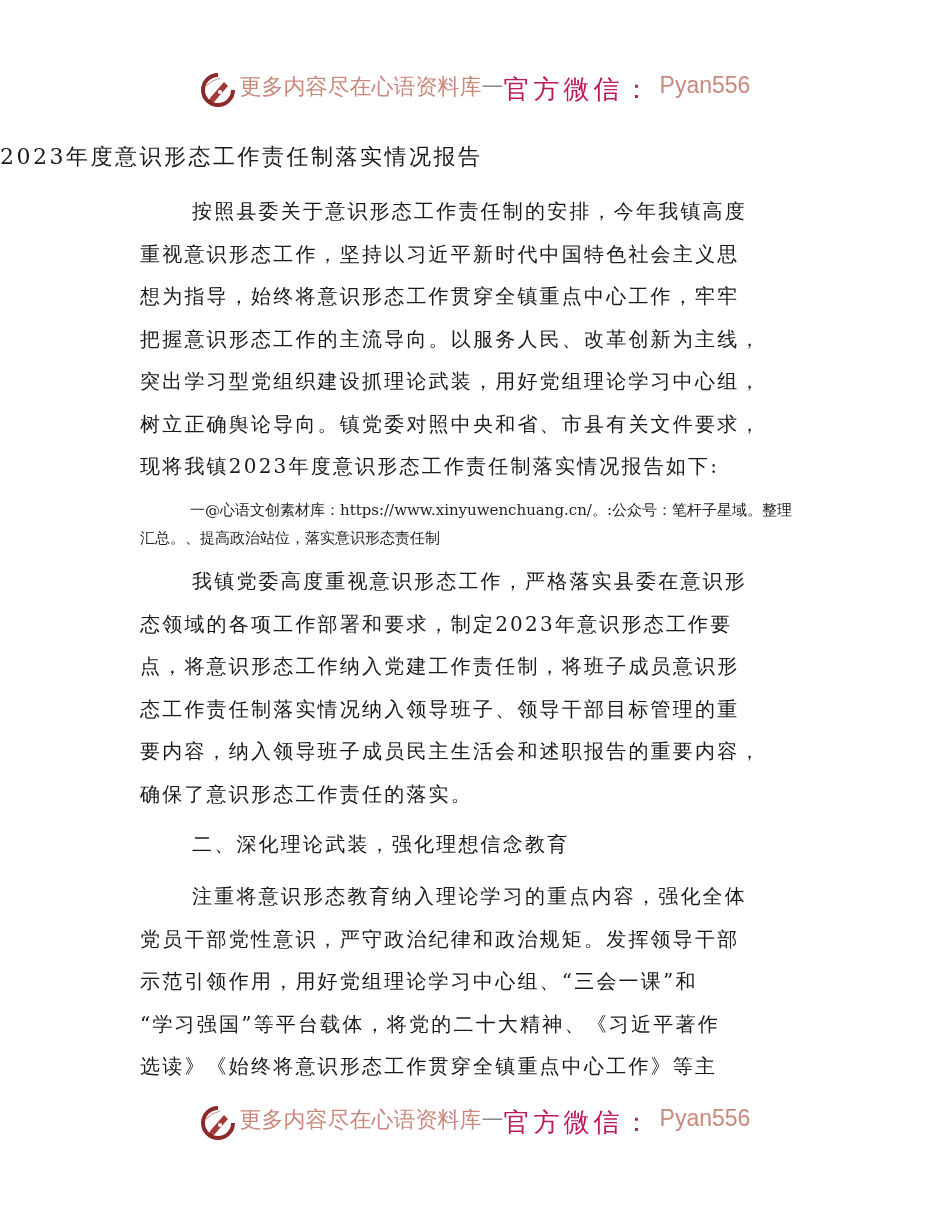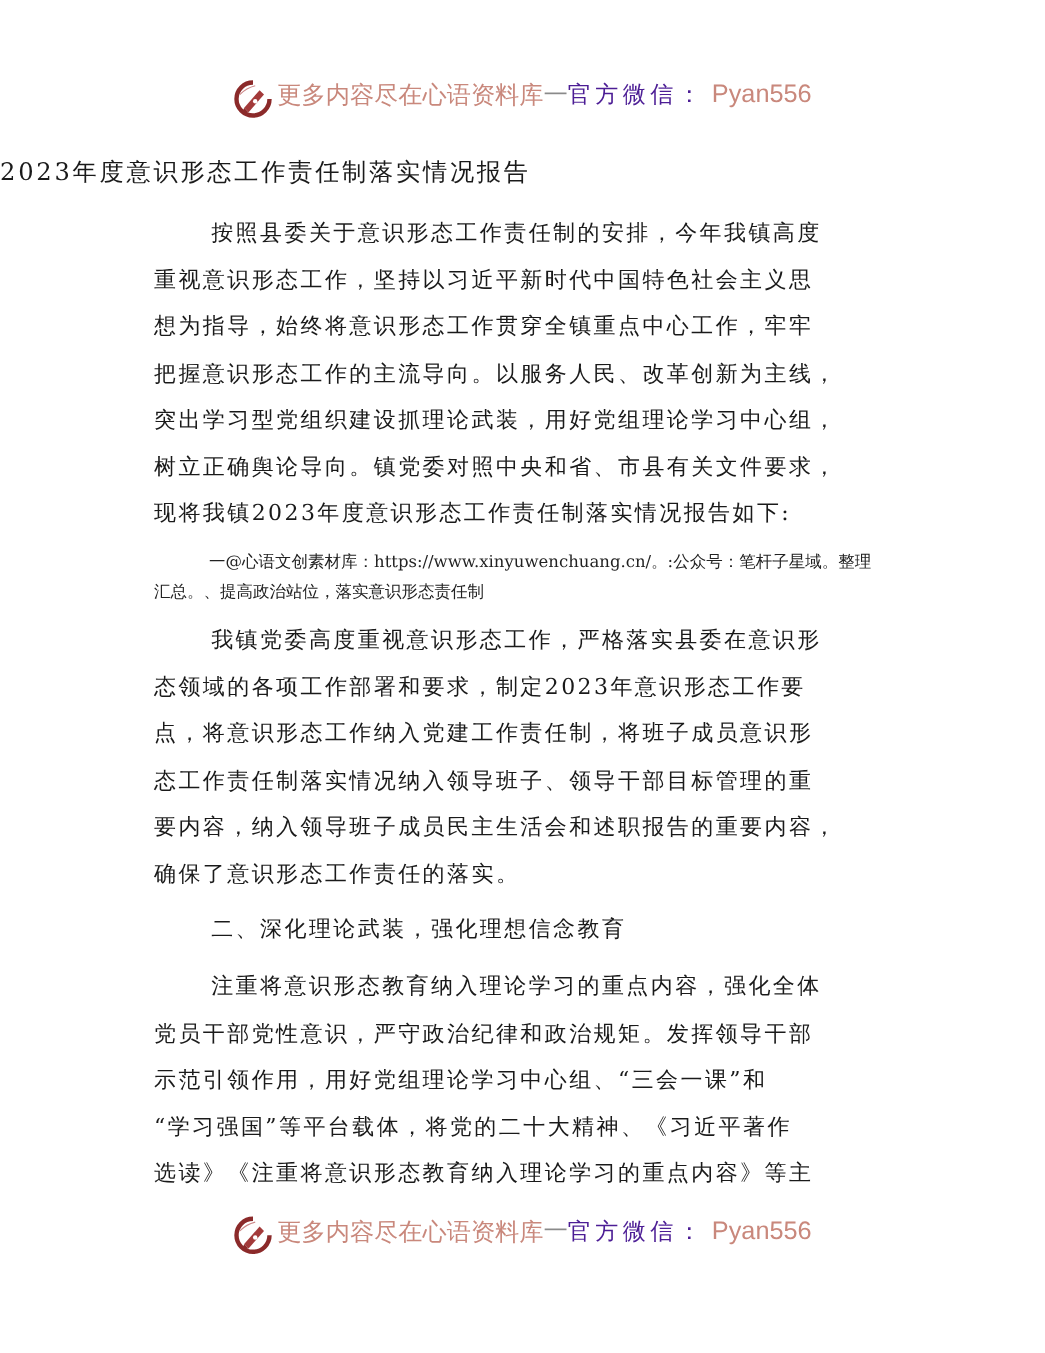--- a/index.html
+++ b/index.html
@@ -41,22 +41,22 @@
       color: #c9887c;
       letter-spacing: 0px;
     }
     .banner-dash {
       font-family: "DejaVu Sans", sans-serif;
       font-size: 22px;
       color: #8a8a8a;
     }
     .banner-gray {
       font-family: "DejaVu Sans", sans-serif;
-      font-size: 21px;
-      color: #4c1d95;
+      font-size: 26px;
+      color: #be185d;
       letter-spacing: 4px;
     }
     .banner-id {
       font-family: "Liberation Sans", sans-serif;
       font-size: 23px;
       color: #c9887c;
       margin-left: 6px;
     }
     .title {
       position: absolute;
@@ -141,21 +141,21 @@
 
 <div class="body-text p3">
   <span class="line" style="padding-left:52px">二、深化理论武装，强化理想信念教育</span>
 </div>
 
 <div class="body-text p4">
   <span class="line" style="padding-left:52px">注重将意识形态教育纳入理论学习的重点内容，强化全体</span>
   <span class="line">党员干部党性意识，严守政治纪律和政治规矩。发挥领导干部</span>
   <span class="line">示范引领作用，用好党组理论学习中心组、“三会一课”和</span>
   <span class="line">“学习强国”等平台载体，将党的二十大精神、《习近平著作</span>
-  <span class="line">选读》《注重将意识形态教育纳入理论学习的重点内容》等主</span>
+  <span class="line">选读》《始终将意识形态工作贯穿全镇重点中心工作》等主</span>
 </div>
 
 <div class="banner bottom">
   <div class="banner-inner">
     <svg class="logo" viewBox="0 0 36 36">
       <path d="M18 3 A15 15 0 1 0 33 18" fill="none" stroke="#8b2a2a" stroke-width="4"></path>
       <path d="M10 26 L24 10 L28 14 L14 30 Z" fill="#a33a3a"></path>
       <path d="M10 26 L8 31 L14 30 Z" fill="#8b2a2a"></path>
       <circle cx="20" cy="20" r="2" fill="#fff"></circle>
       <path d="M6 14 Q12 8 20 6" fill="none" stroke="#c88" stroke-width="1"></path>

